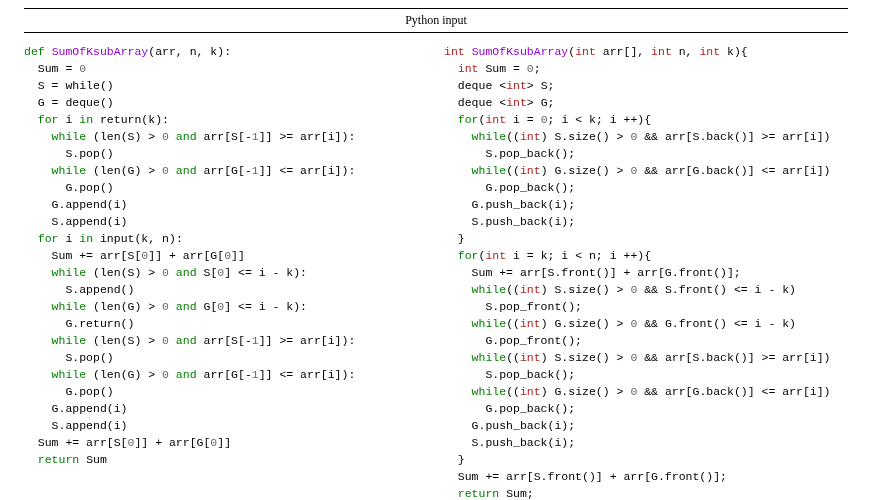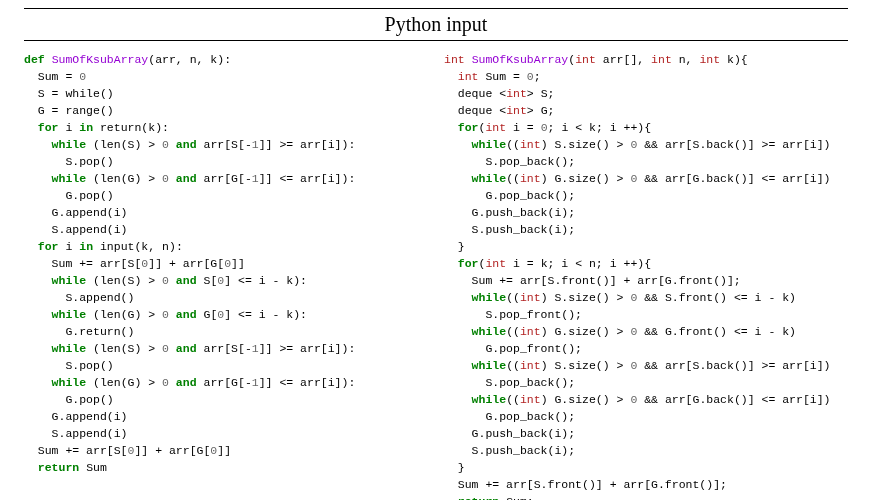--- a/index.html
+++ b/index.html
@@ -17,54 +17,54 @@
     }
     .header-row {
       display: flex;
       border-bottom: 1px solid #000;
       border-top: 1px solid #000;
       padding: 4px 0;
     }
     .header-cell {
       flex: 1;
       text-align: center;
-      font-size: 20px;
+      font-size: 12px;
       font-family: "Times New Roman", Times, serif;
     }
     .code-row {
       display: flex;
       padding-top: 10px;
     }
     .code-col {
       flex: 1;
       font-family: "Courier New", Courier, monospace;
       font-size: 11.5px;
       line-height: 1.48;
       white-space: pre;
       color: #000;
     }
     .code-col.left { padding-right: 8px; }
     .code-col.right { padding-left: 8px; }
-    .kw-green { color: #008000; font-weight: bold; }
+    .kw-green { color: #008000; font-weight: normal; }
     .fn-purple { color: #9400d3; }
     .num { color: #666666; }
     .type-red { color: #b22222; }
   </style>
 </head>
 <body>
 
 <div class="container">
   <div class="header-row">
     <div class="header-cell">Python input</div>
   </div>
   <div class="code-row">
     <div class="code-col left"><span class="kw-green">def</span> <span class="fn-purple">SumOfKsubArray</span><span>(arr, n, k):</span>
 <span>  Sum = </span><span class="num">0</span>
 <span>  S = while()</span>
-<span>  G = range()</span>
+<span>  G = deque()</span>
 <span>  </span><span class="kw-green">for</span><span> i </span><span class="kw-green">in</span><span> return(k):</span>
 <span>    </span><span class="kw-green">while</span><span> (len(S) &gt; </span><span class="num">0</span><span> </span><span class="kw-green">and</span><span> arr[S[-</span><span class="num">1</span><span>]] &gt;= arr[i]):</span>
 <span>      S.pop()</span>
 <span>    </span><span class="kw-green">while</span><span> (len(G) &gt; </span><span class="num">0</span><span> </span><span class="kw-green">and</span><span> arr[G[-</span><span class="num">1</span><span>]] &lt;= arr[i]):</span>
 <span>      G.pop()</span>
 <span>    G.append(i)</span>
 <span>    S.append(i)</span>
 <span>  </span><span class="kw-green">for</span><span> i </span><span class="kw-green">in</span><span> input(k, n):</span>
 <span>    Sum += arr[S[</span><span class="num">0</span><span>]] + arr[G[</span><span class="num">0</span><span>]]</span>
 <span>    </span><span class="kw-green">while</span><span> (len(S) &gt; </span><span class="num">0</span><span> </span><span class="kw-green">and</span><span> S[</span><span class="num">0</span><span>] &lt;= i - k):</span>

